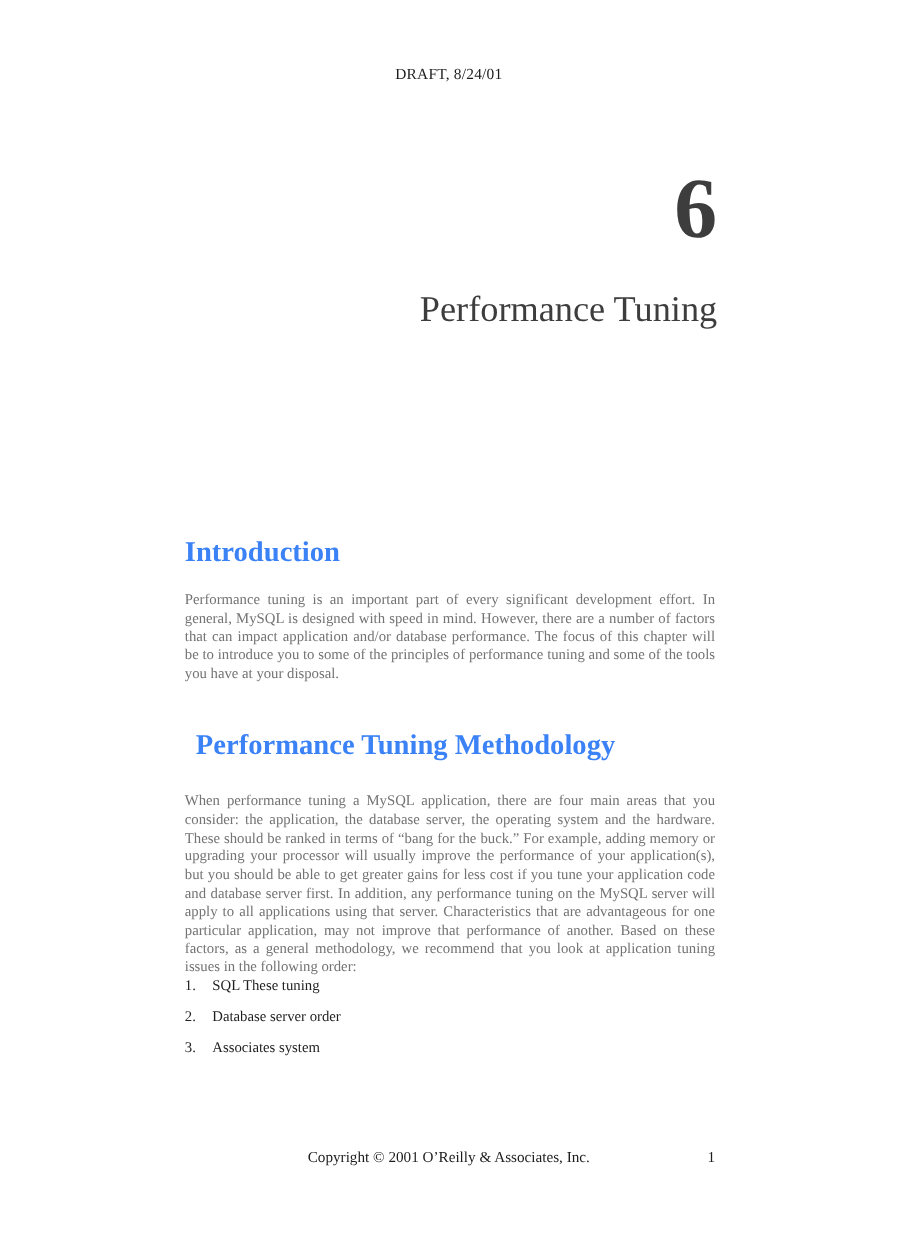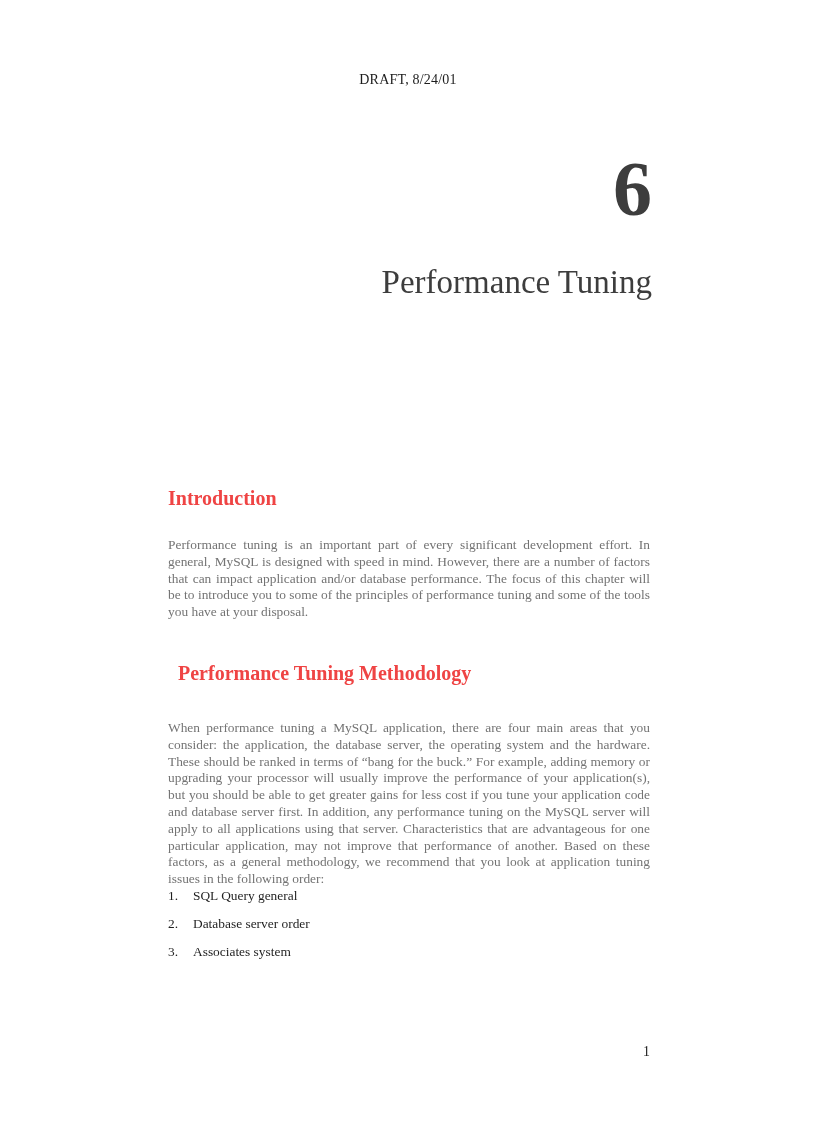--- a/index.html
+++ b/index.html
@@ -11,21 +11,21 @@
     position: relative;
     width: 816px;
     height: 1123px;
     background: #ffffff;
     font-family: "Liberation Serif", "DejaVu Serif", serif;
     color: #1f1f1f;
     overflow: hidden;
   }
   .running-header {
     position: absolute;
-    top: 72px;
+    top: 61px;
     left: 0;
     right: 0;
     text-align: center;
     font-size: 14px;
     letter-spacing: 0.2px;
     color: #1c1c1c;
   }
   .chapter-number {
     position: absolute;
     top: 150px;
@@ -45,24 +45,24 @@
     font-weight: normal;
     color: #3d3d3d;
     text-align: right;
     white-space: nowrap;
     margin-left: 19px;
   }
   .section-heading {
     position: absolute;
     left: 168px;
     width: 482px;
-    font-size: 20px;
+    font-size: 26px;
     line-height: 1.2;
     font-weight: bold;
-    color: #ef4444;
+    color: #3b82f6;
   }
   .heading-introduction { top: 486px; }
   .heading-methodology  { top: 651px; }
   .body-para {
     position: absolute;
     left: 168px;
     width: 482px;
     font-size: 13.4px;
     line-height: 16.8px;
     text-align: justify;
@@ -122,30 +122,31 @@
   <h1 class="section-heading heading-introduction" style="margin:0;">Introduction</h1>
 
   <p class="body-para para-introduction" style="margin:0;">Performance tuning is an important part of every significant development effort.  In general, MySQL is designed with speed in mind.  However, there are a number of factors that can impact application and/or database performance.  The focus of this chapter will be to introduce you to some of the principles of performance tuning and some of the tools you have at your disposal.</p>
 
   <h1 class="section-heading heading-methodology" style="margin:10px;">Performance Tuning Methodology</h1>
 
   <p class="body-para para-methodology" style="margin:0;">When performance tuning a MySQL application, there are four main areas that you consider: the application, the database server, the operating system and the hardware.  These should be ranked in terms of “bang for the buck.”  For example, adding memory or upgrading your processor will usually improve the performance of your application(s), but you should be able to get greater gains for less cost if you tune your application code and database server first.  In addition, any performance tuning on the MySQL server will apply to all applications using that server.  Characteristics that are advantageous for one particular application, may not improve that performance of another.  Based on these factors, as a general methodology, we recommend that you look at application tuning issues in the following order:</p>
 
   <div class="ordered-list-item list-item-1">
     <span class="num">1.</span>
-    <span>SQL Query general</span>
+    <span>SQL These tuning</span>
   </div>
 
   <div class="ordered-list-item list-item-2">
     <span class="num">2.</span>
     <span>Database server order</span>
   </div>
 
   <div class="ordered-list-item list-item-3">
     <span class="num">3.</span>
     <span>Associates system</span>
   </div>
 
   <div class="page-footer">
+    <div class="footer-copyright">Copyright © 2001 O’Reilly &amp; Associates, Inc.</div>
     <div class="footer-page-number">1</div>
   </div>
 
 </div>
 
 </body></html>

